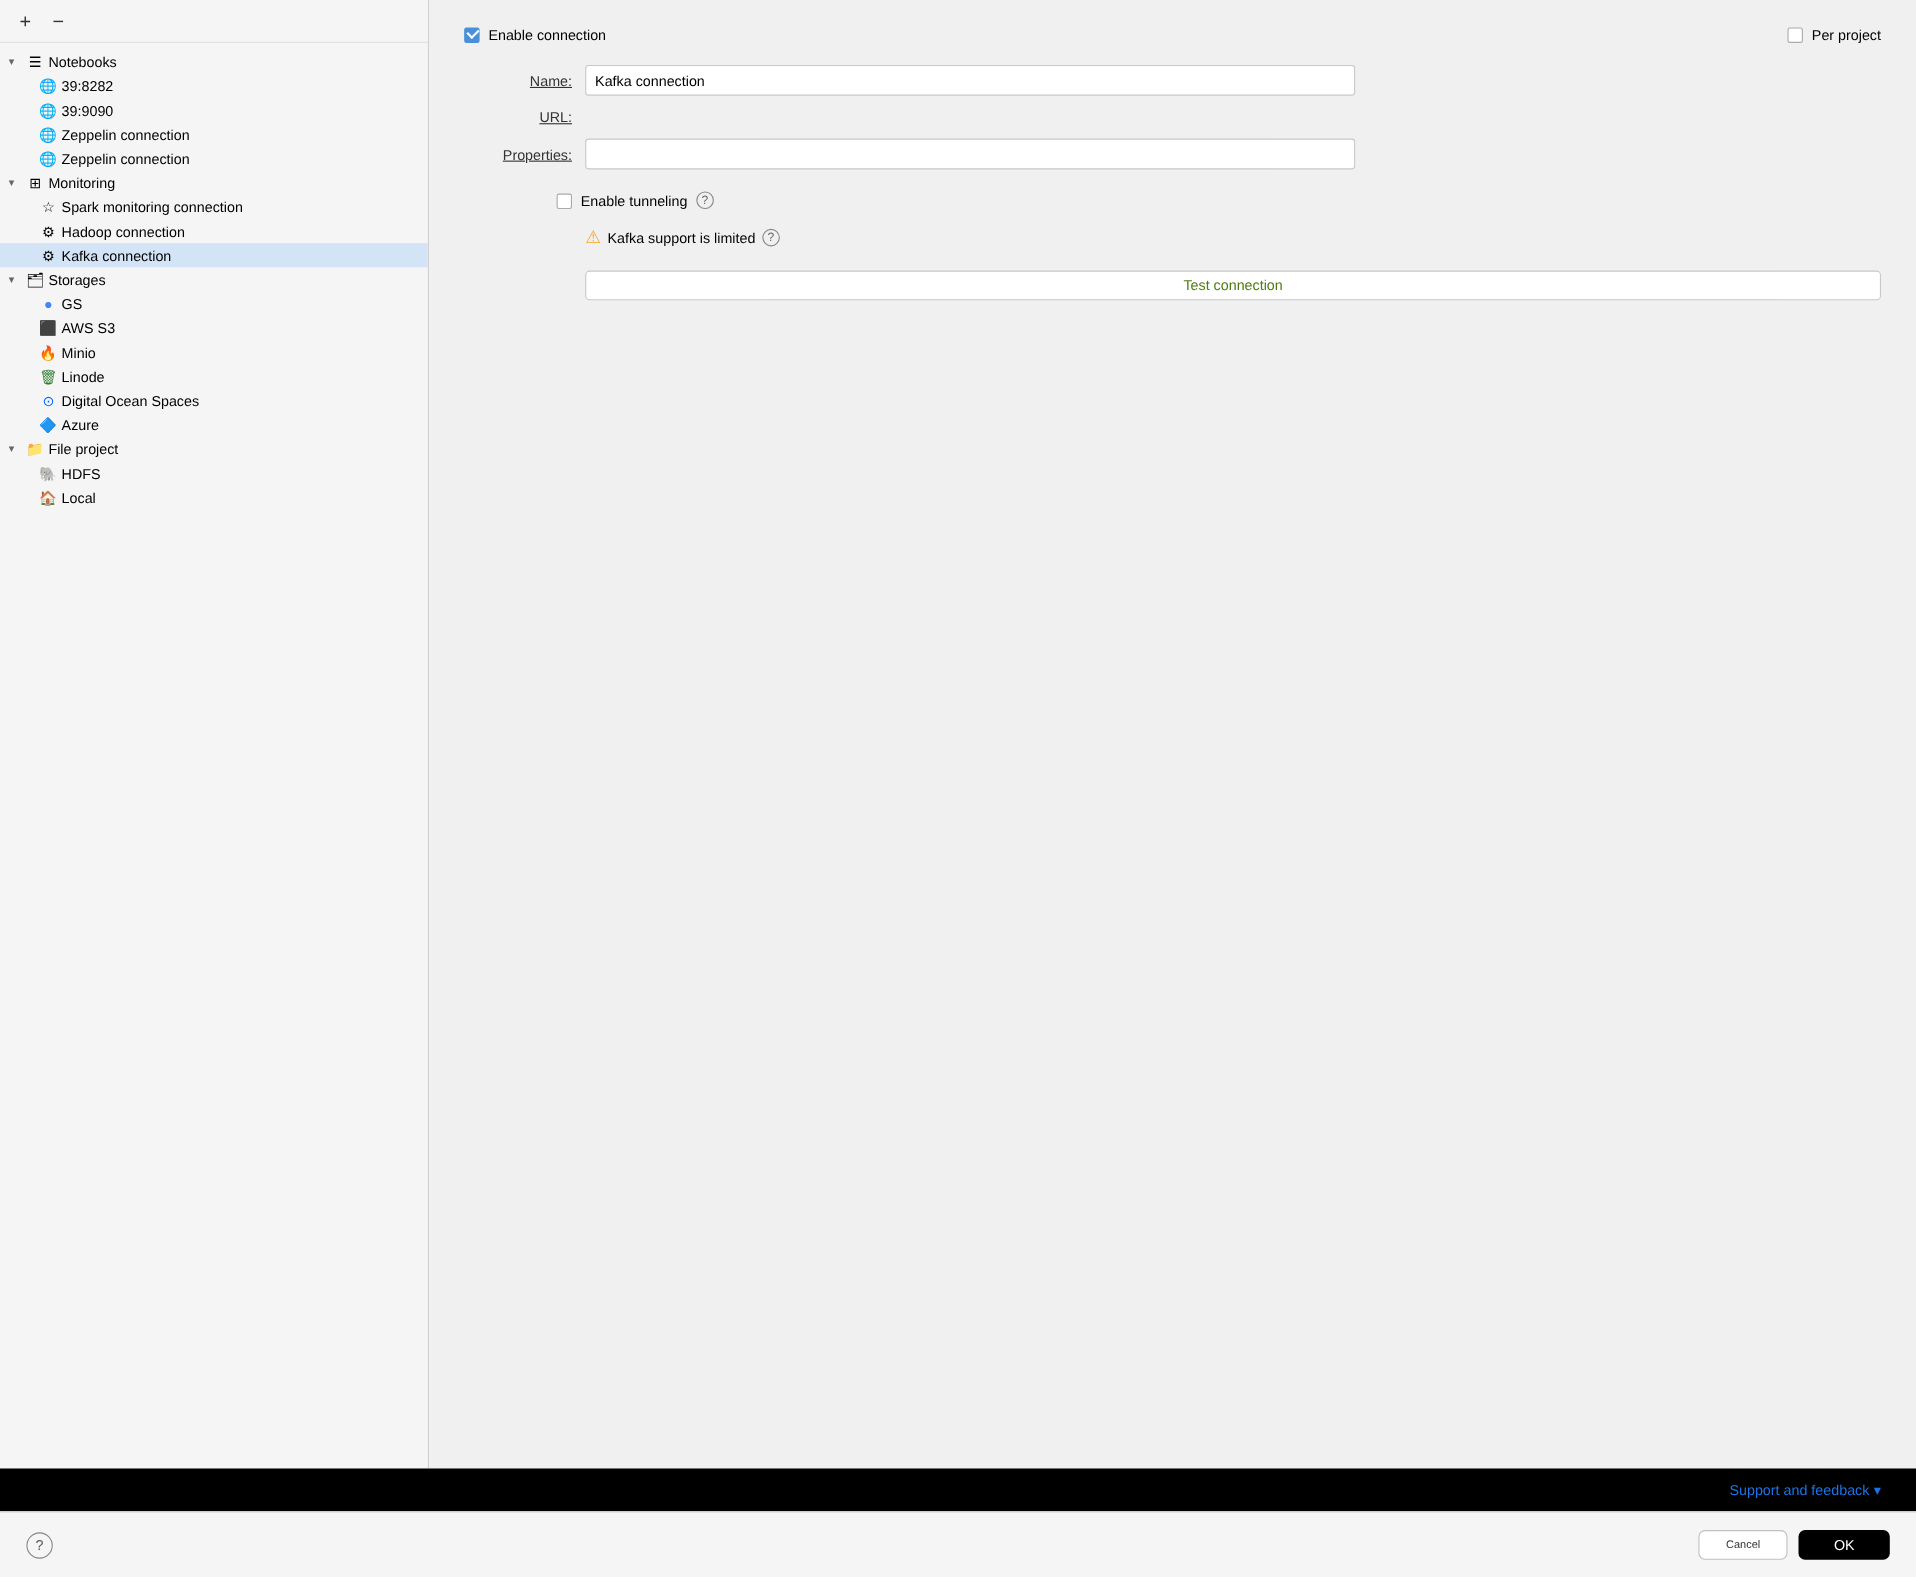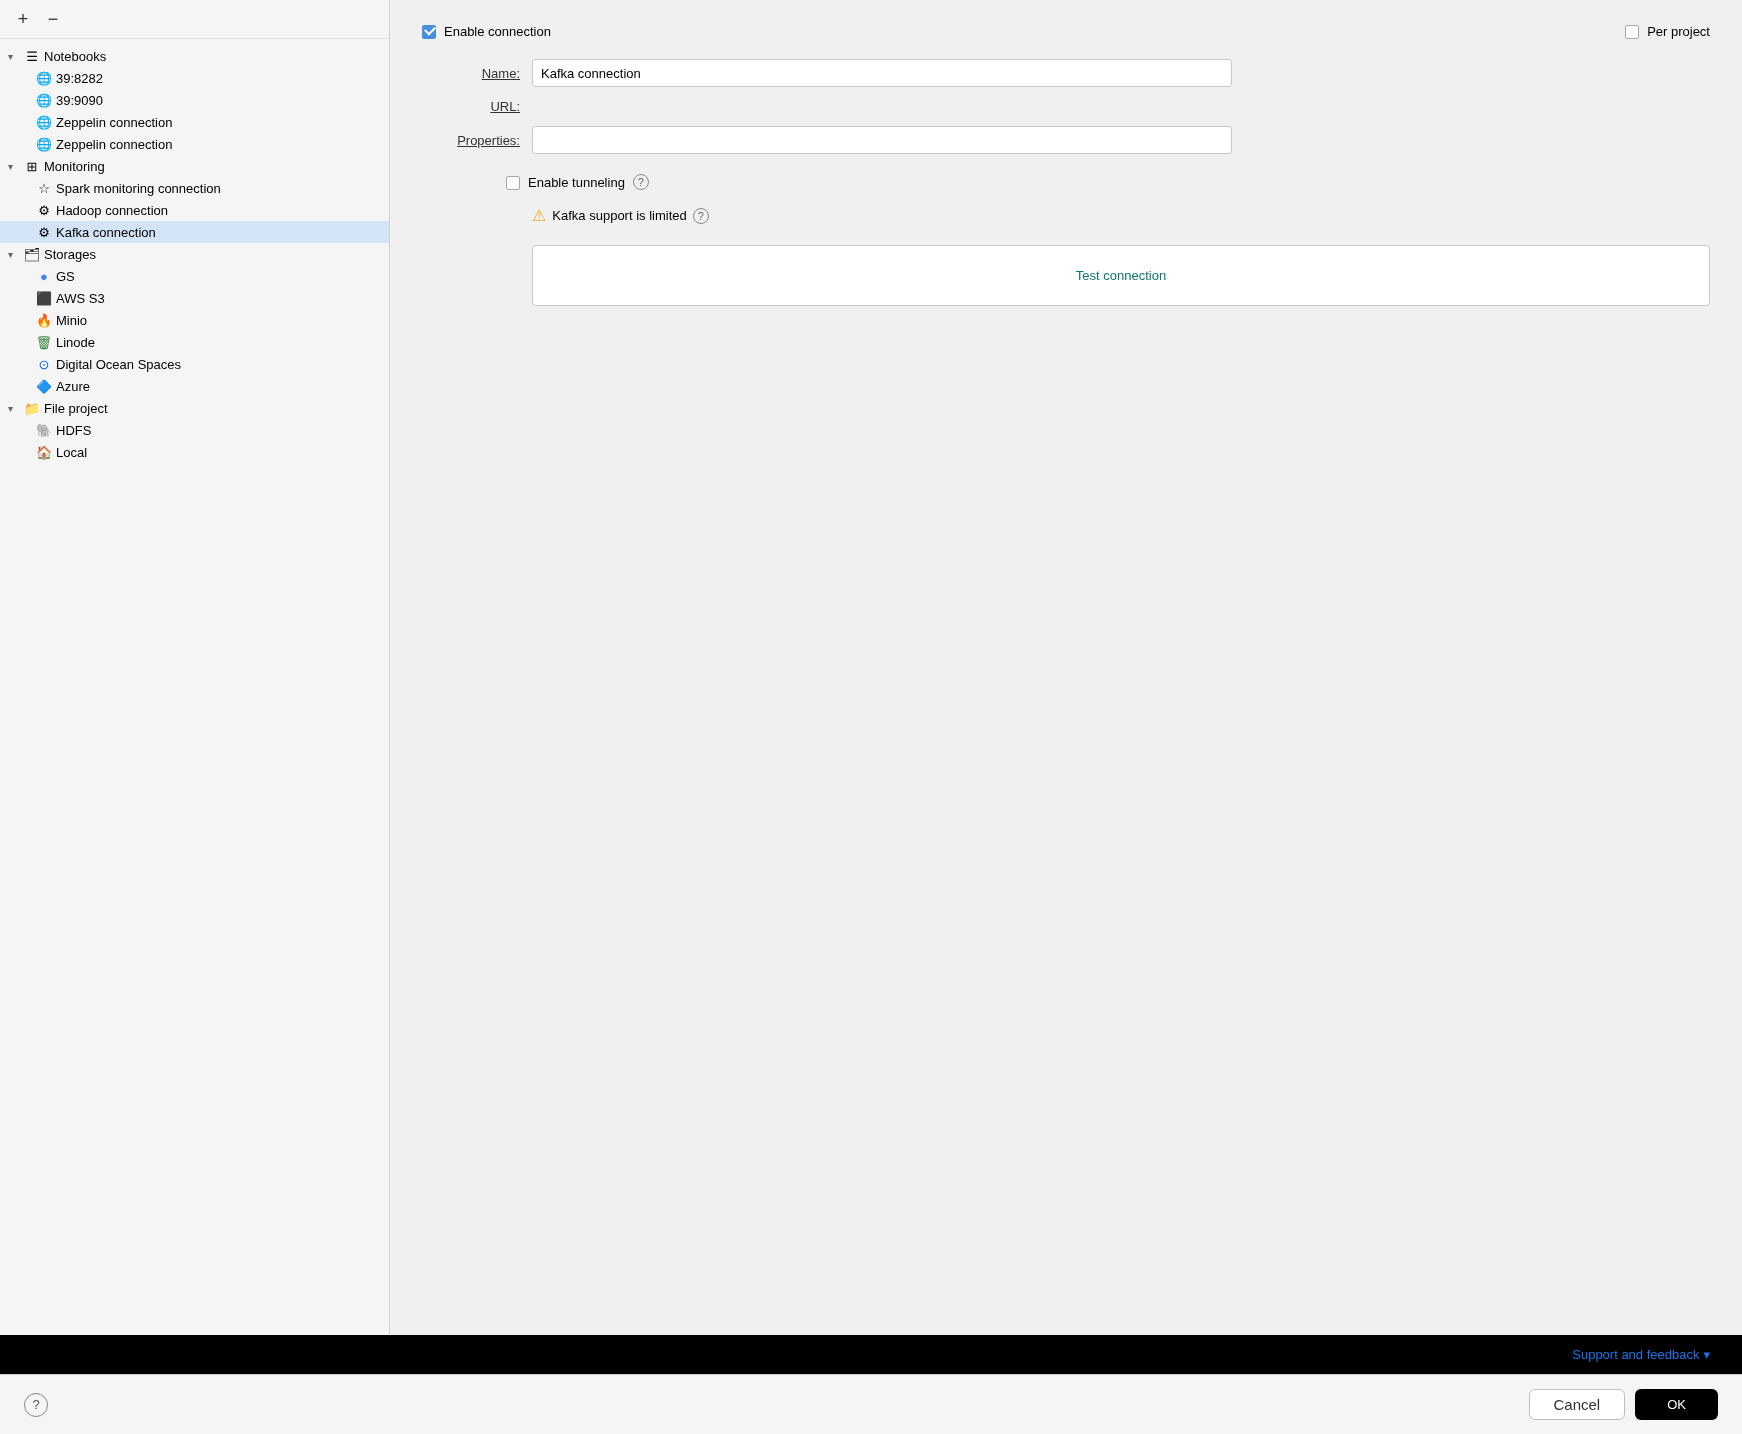--- a/index.html
+++ b/index.html
@@ -192,27 +192,27 @@
       gap: 6px;
     }
 
     .warning-icon {
       color: #f5a623;
       font-size: 16px;
     }
 
     .test-connection-btn {
       margin-left: 110px;
-      padding: 22px 16px;
+      padding: 5px 16px;
       background: white;
       border: 1px solid #c8c8c8;
       border-radius: 4px;
       font-size: 13px;
       cursor: pointer;
-      color: #0f766e;
+      color: #4d7c0f;
     }
 
     .support-feedback-row {
       display: flex;
       justify-content: flex-end;
       align-items: center;
       padding: 12px 32px;
       background: #000000;
     }
 
@@ -258,21 +258,21 @@
     .bottom-right {
       display: flex;
       gap: 10px;
     }
 
     .btn-cancel {
       padding: 6px 24px;
       background: white;
       border: 1px solid #c0c0c0;
       border-radius: 6px;
-      font-size: 15px;
+      font-size: 10px;
       cursor: pointer;
       color: #333;
     }
 
     .btn-ok {
       padding: 6px 32px;
       background: #000000;
       border: none;
       border-radius: 6px;
       font-size: 13px;

